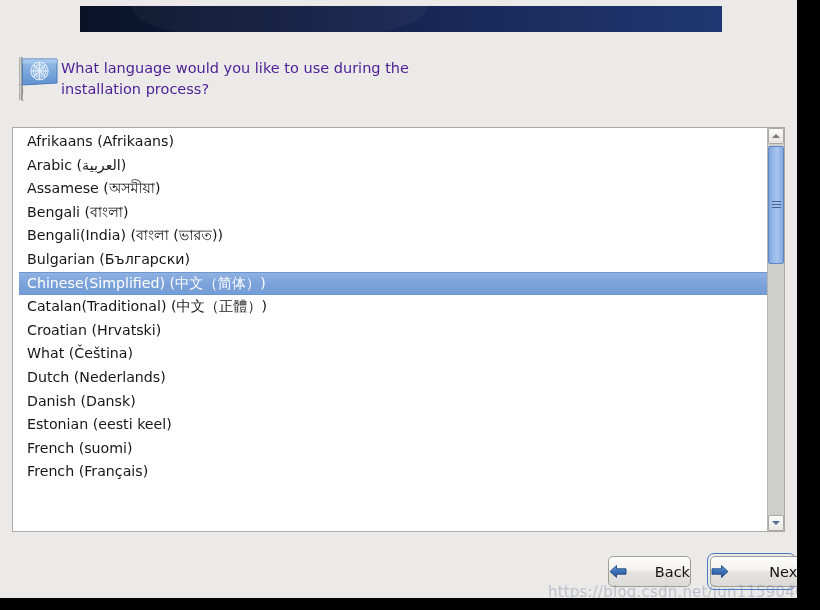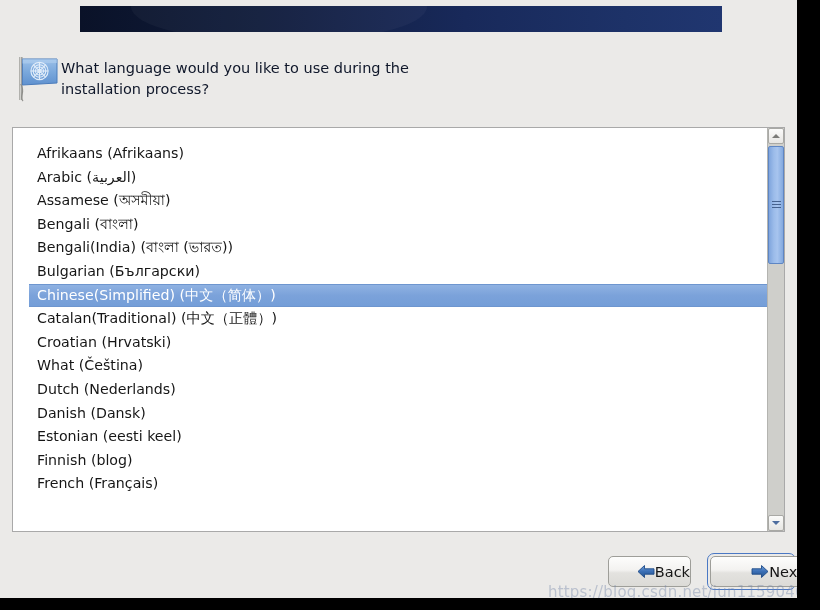--- a/index.html
+++ b/index.html
@@ -60,21 +60,21 @@
     width: 46px;
     height: 48px;
   }
   #prompt-text {
     position: absolute;
     left: 47px;
     top: 6px;
     width: 690px;
     font-size: 14.5px;
     line-height: 21px;
-    color: #0f172a;
+    color: #4c1d95;
     white-space: pre-line;
   }
 
   
   #list-box {
     position: absolute;
     left: 12px;
     top: 127px;
     width: 773px;
     height: 405px;
@@ -84,24 +84,23 @@
     display: flex;
   }
   #list-viewport {
     flex: 1 1 auto;
     position: relative;
     overflow: hidden;
     background: #ffffff;
   }
   #list-items {
     position: absolute;
-    left: 16px;
+    left: 6px;
     top: 2px;
     right: 0;
-    margin-top: 12px;
   }
   .lang-row {
     height: 23.6px;
     line-height: 23.6px;
     padding-left: 8px;
     font-size: 14.2px;
     color: #161616;
     white-space: nowrap;
     overflow: hidden;
   }
@@ -194,21 +193,21 @@
   .btn {
     position: absolute;
     top: 3px;
     height: 31px;
     background: linear-gradient(to bottom, #fdfdfc 0%, #f3f2f0 45%, #e3e2df 55%, #dcdbd7 100%);
     border: 1px solid #9e9e99;
     border-radius: 5px;
     box-sizing: border-box;
     display: flex;
     align-items: center;
-    justify-content: flex-end;
+    justify-content: space-between;
     font-size: 14.5px;
     color: #151515;
     cursor: default;
   }
   #back-button { left: 608px; width: 83px; }
   #next-button { left: 710px; width: 94px; }
   #next-focus {
     position: absolute;
     left: 707px;
     top: 0px;
@@ -283,21 +282,21 @@
           <div class="lang-row">Bengali (বাংলা)</div>
           <div class="lang-row">Bengali(India) (বাংলা (ভারত))</div>
           <div class="lang-row">Bulgarian (Български)</div>
           <div class="lang-row selected">Chinese(Simplified) (中文（简体）)</div>
           <div class="lang-row">Catalan(Traditional) (中文（正體）)</div>
           <div class="lang-row">Croatian (Hrvatski)</div>
           <div class="lang-row">What (Čeština)</div>
           <div class="lang-row">Dutch (Nederlands)</div>
           <div class="lang-row">Danish (Dansk)</div>
           <div class="lang-row">Estonian (eesti keel)</div>
-          <div class="lang-row">Finnish (blog)</div>
+          <div class="lang-row">French (suomi)</div>
           <div class="lang-row">French (Français)</div>
         </div>
     </div>
 
     <div id="scrollbar">
       <div class="sb-btn" id="sb-up">
         <span class="sb-arrow"></span>
       </div>
       <div id="sb-track">
         <div id="sb-thumb">

